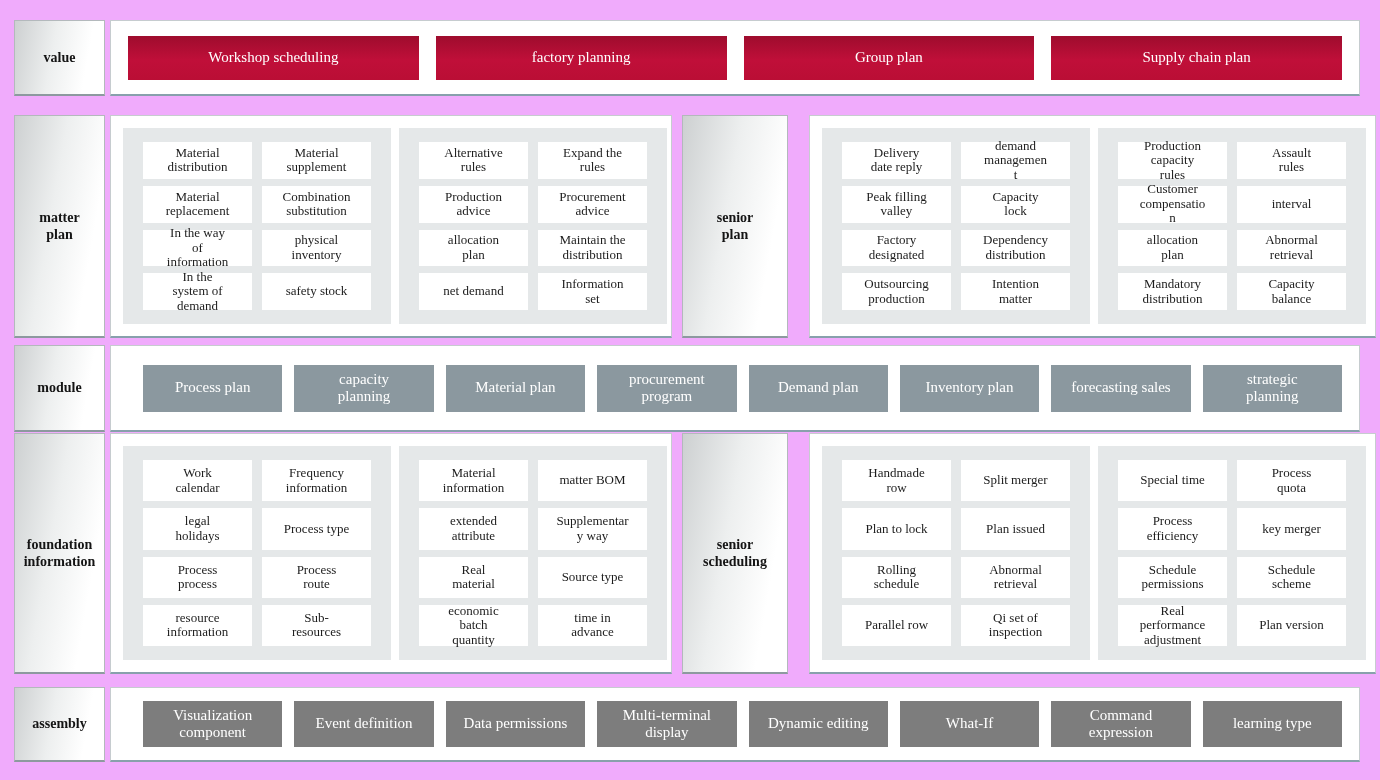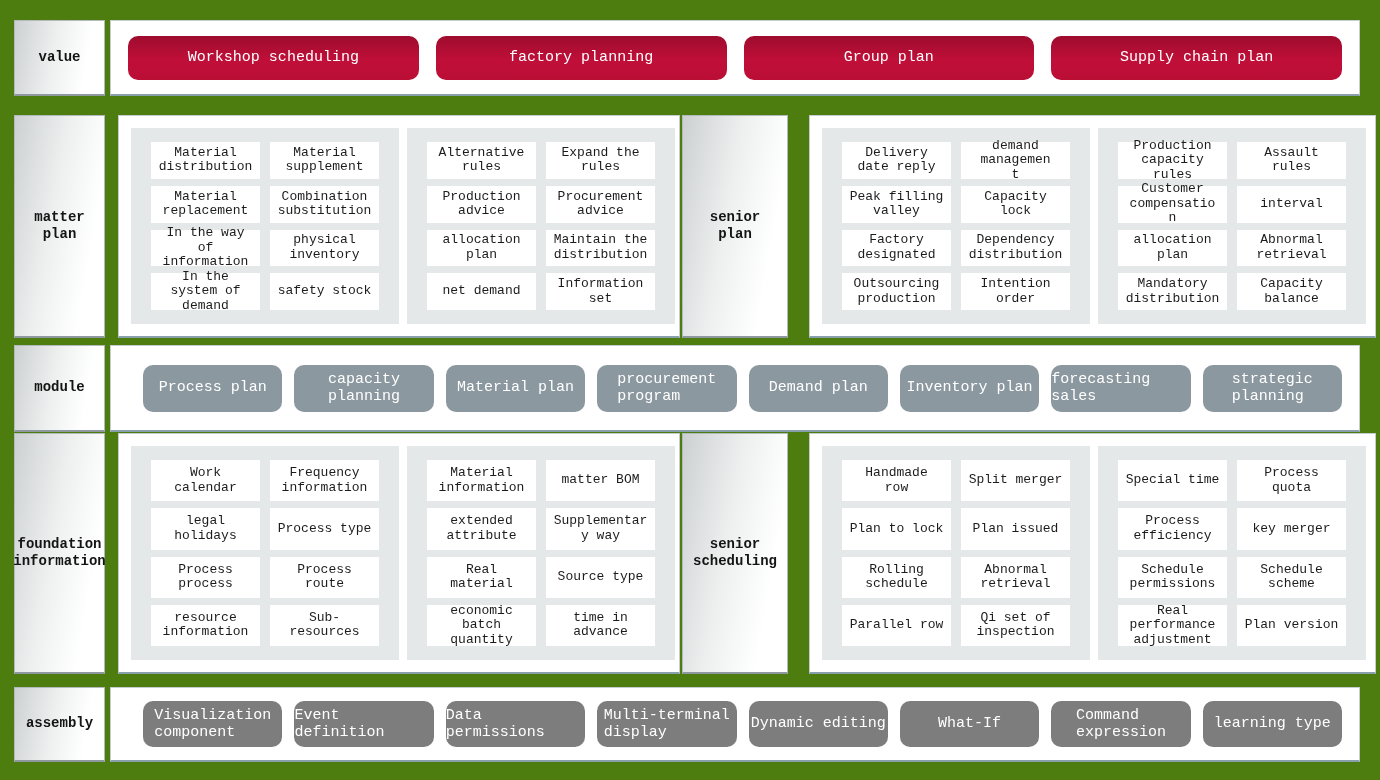--- a/index.html
+++ b/index.html
@@ -1,39 +1,39 @@
 <!DOCTYPE html>
 <html><head>
 <meta charset="utf-8">
 <style>
   html,body{margin:0;padding:0;background:#fff;}
-  .canvas{position:relative;width:1380px;height:780px;background:#4d7c0f;
-          font-family:Liberation Mono, monospace;overflow:hidden;}
+  .canvas{position:relative;width:1380px;height:780px;background:#f0abfc;
+          font-family:Liberation Serif, serif;overflow:hidden;}
   .row{position:absolute;left:0;width:1380px;}
 
   
   .side-label{position:absolute;top:0;bottom:0;width:89px;
     background:linear-gradient(100deg,#cdd0d1 0%,#edefef 42%,#ffffff 78%);
     border:1px solid #b3b9bc;border-bottom:2px solid #8d999f;
     display:flex;align-items:center;justify-content:center;text-align:center;
     font-weight:bold;font-size:14px;color:#141414;white-space:pre-line;line-height:1.25;}
 
   
   .container{position:absolute;top:0;bottom:0;background:#fff;
     border:1px solid #c6cccf;border-bottom:2px solid #88a0ac;box-sizing:border-box;}
   .container.full{left:110px;width:1250px;}
-  .container.c1{left:118px;width:562px;}
+  .container.c1{left:110px;width:562px;}
   .container.c2{left:809px;width:567px;}
 
   
   .btn-row{display:flex;align-items:center;padding:0 17px;}
   .gap-lg{gap:17px;}
   .gap-sm{gap:12px;padding-left:32px;}
-  .btn{flex:1;display:flex;align-items:center;justify-content:center;text-align:left;
-       color:#fff;white-space:pre-line;line-height:1.15;font-size:15px;border-radius:10px;}
+  .btn{flex:1;display:flex;align-items:center;justify-content:center;text-align:center;
+       color:#fff;white-space:pre-line;line-height:1.15;font-size:15px;}
   .btn.red{height:44px;background:linear-gradient(180deg,#9e0c2d 0%,#c00f39 55%,#ba0e35 100%);}
   .btn.module{height:47px;background:#8b989f;}
   .btn.dark{height:46px;background:#7d7d7d;}
 
   
   .panel{position:absolute;top:12px;bottom:12px;width:268px;background:#e5e8e9;
     display:grid;grid-template-columns:1fr 1fr;grid-template-rows:repeat(4,minmax(0,1fr));
     column-gap:10px;row-gap:7px;padding:14px 20px;box-sizing:border-box;}
   .panel.p1{left:12px;}
   .panel.p2{left:288px;}
@@ -110,21 +110,21 @@
 valley</div>
           <div class="cell">Capacity
 lock</div>
           <div class="cell">Factory
 designated</div>
           <div class="cell">Dependency
 distribution</div>
           <div class="cell">Outsourcing
 production</div>
           <div class="cell">Intention
-order</div>
+matter</div>
         </div>
       <div class="panel p2">
           <div class="cell">Production
 capacity
 rules</div>
           <div class="cell">Assault
 rules</div>
           <div class="cell">Customer
 compensatio
 n</div>

